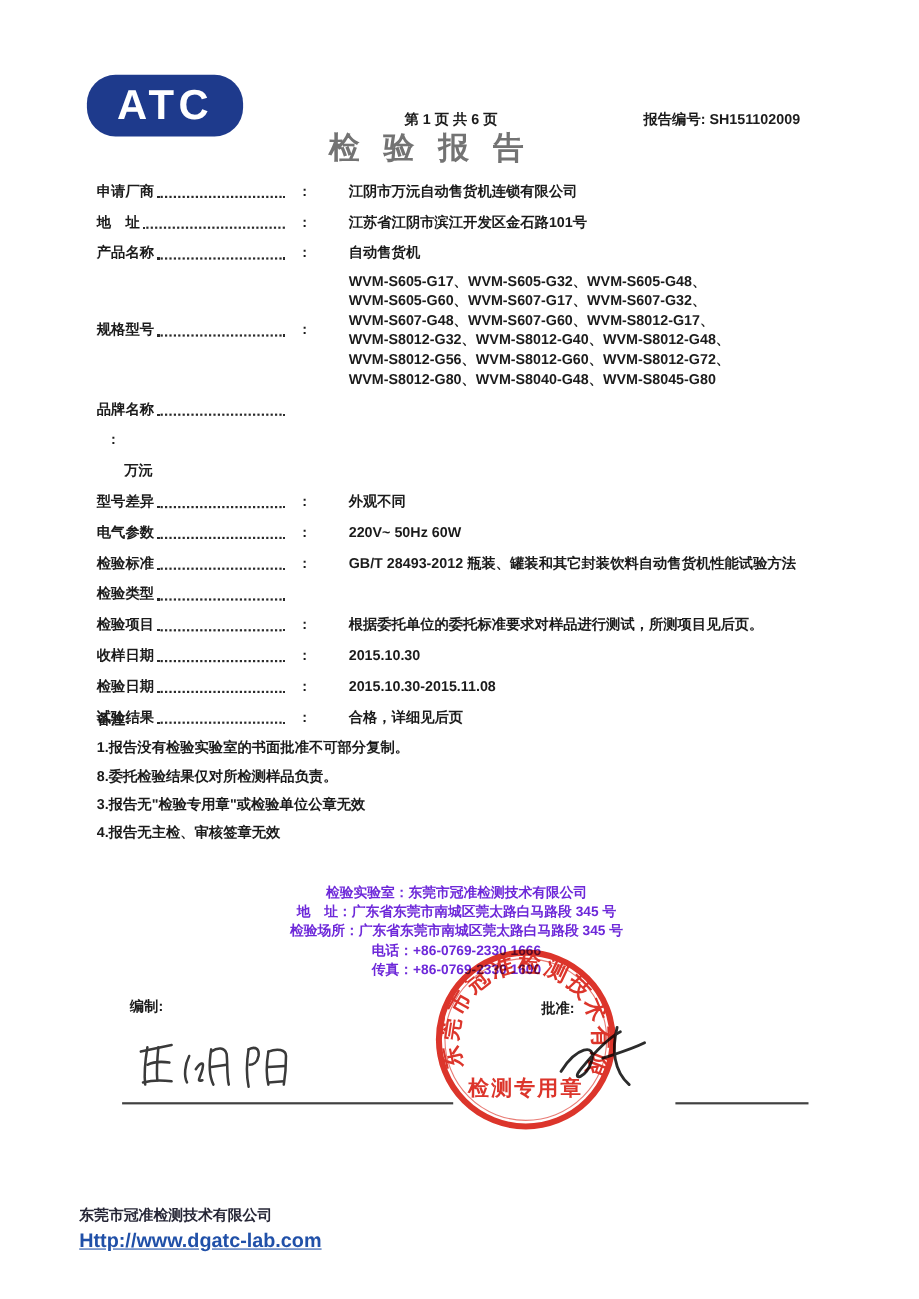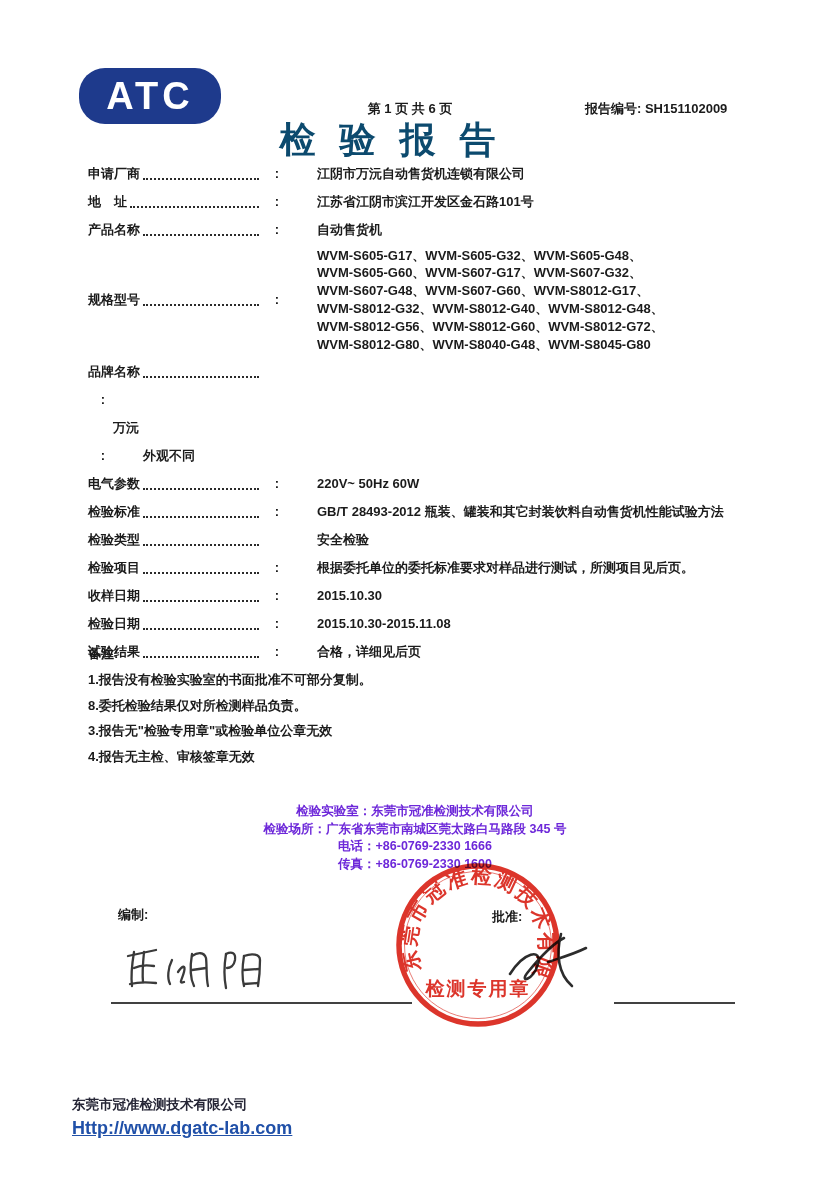--- a/index.html
+++ b/index.html
@@ -10,21 +10,21 @@
   
   .logo{
     position:absolute;left:79px;top:68px;width:142px;height:56px;background:#1e3a8c;
     border-radius:26px;display:flex;align-items:center;justify-content:center;
   }
   .logo span{color:#fff;font-weight:900;font-size:38px;letter-spacing:4px;line-height:1;}
   .page-info{position:absolute;top:100px;left:330px;width:160px;text-align:center;
     font-size:13px;font-weight:700;}
   .report-no{position:absolute;top:100px;left:585px;font-size:13px;font-weight:700;}
   .doc-title{position:absolute;top:116px;left:238px;width:306px;text-align:center;
-    font-size:36px;font-weight:900;letter-spacing:7px;color:#0c4a6e;}
+    font-size:28px;font-weight:900;letter-spacing:7px;color:#737373;}
   
   .fields{position:absolute;top:160px;left:88px;width:690px;}
   .frow{display:flex;line-height:28px;font-size:13px;font-weight:700;}
   .frow .lbl{width:174px;display:flex;min-width:174px;}
   .frow .lbl .txt{white-space:pre;}
   .frow .lbl .leader{flex:1;border-bottom:2px dotted #2a2a2a;margin:0 3px 8px 3px;}
   .frow .col{width:30px;text-align:center;}
   .frow .val{flex:1;margin-left:25px;}
   .frow.spec{align-items:center;height:108px;margin-top:2px;}
   .frow.spec .lbl,.frow.spec .col{line-height:28px;}
@@ -117,20 +117,24 @@
     <div class="frow after">
       <span class="lbl">
           <span class="txt">品牌名称</span>
           <span class="leader"></span>
         </span>
       <span class="col">:</span>
       <span class="val">万沅</span>
     </div>
 
     <div class="frow">
+      <span class="lbl">
+          <span class="txt">型号差异</span>
+          <span class="leader"></span>
+        </span>
       <span class="col">:</span>
       <span class="val">外观不同</span>
     </div>
 
     <div class="frow">
       <span class="lbl">
           <span class="txt">电气参数</span>
           <span class="leader"></span>
         </span>
       <span class="col">:</span>
@@ -145,21 +149,20 @@
       <span class="col">:</span>
       <span class="val">GB/T 28493-2012 瓶装、罐装和其它封装饮料自动售货机性能试验方法</span>
     </div>
 
     <div class="frow">
       <span class="lbl">
           <span class="txt">检验类型</span>
           <span class="leader"></span>
         </span>
       <span class="col"></span>
-      <span class="val">安全检验</span>
     </div>
 
     <div class="frow">
       <span class="lbl">
           <span class="txt">检验项目</span>
           <span class="leader"></span>
         </span>
       <span class="col">:</span>
       <span class="val">根据委托单位的委托标准要求对样品进行测试，所测项目见后页。</span>
     </div>
@@ -196,20 +199,21 @@
   <div class="remarks">
     <div class="rtitle">备注:</div>
     <div class="ritem">1.报告没有检验实验室的书面批准不可部分复制。</div>
     <div class="ritem">8.委托检验结果仅对所检测样品负责。</div>
     <div class="ritem">3.报告无"检验专用章"或检验单位公章无效</div>
     <div class="ritem">4.报告无主检、审核签章无效</div>
   </div>
 
   <div class="lab">
     <div>检验实验室：东莞市冠准检测技术有限公司</div>
+    <div>地　址：广东省东莞市南城区莞太路白马路段 345 号</div>
     <div>检验场所：广东省东莞市南城区莞太路白马路段 345 号</div>
     <div>电话：+86-0769-2330 1666</div>
     <div>传真：+86-0769-2330 1600</div>
   </div>
 
   <div class="prepared-label">编制:</div>
   <div class="approved-label">批准:</div>
 
   <svg class="handwriting" style="left:122px;top:938px;" width="150" height="58" viewBox="0 0 150 58">
     <path d="M 12 14 C 10 26, 9 40, 10 48"></path>

